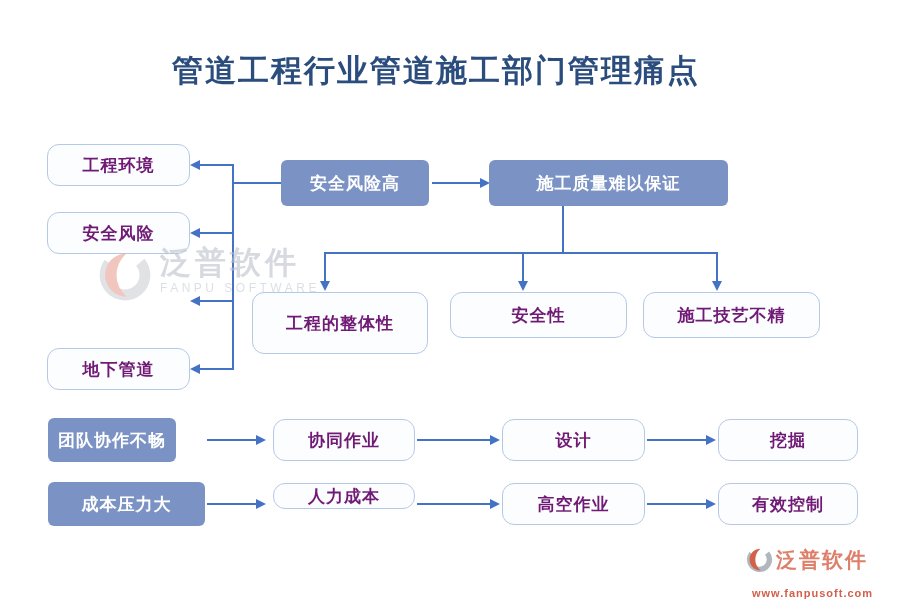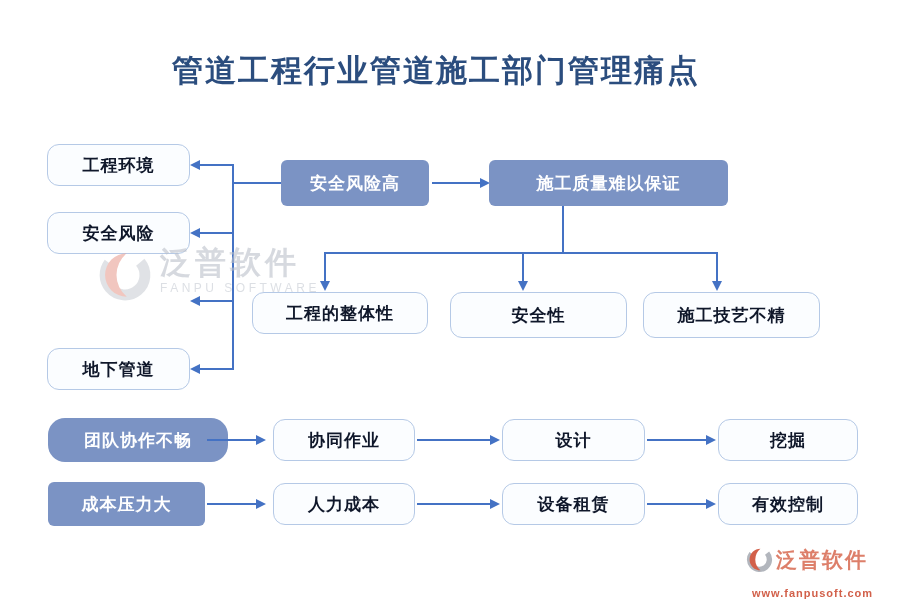--- a/index.html
+++ b/index.html
@@ -9,21 +9,21 @@
   }
   .title {
     position:absolute; top:50px; left:0; width:872px; text-align:center;
     font-size:31px; font-weight:bold; color:#2b4d7e; letter-spacing:2px;
   }
   .node {
     position:absolute; display:flex; align-items:center; justify-content:center;
     font-weight:bold; font-size:17px; letter-spacing:1px; box-sizing:border-box;
   }
   .light {
-    background:#fbfdff; border:1px solid #b5c9e6; border-radius:12px; color:#0f172a;
+    background:#fbfdff; border:1px solid #b5c9e6; border-radius:12px; color:#701a75;
   }
   .filled {
     background:#7b93c4; border-radius:6px; color:#ffffff;
   }
   .hline { position:absolute; height:2px; background:#4472c4; }
   .vline { position:absolute; width:2px; background:#4472c4; }
   .ah { position:absolute; width:0; height:0; }
   .ah-left  { border-top:5px solid transparent; border-bottom:5px solid transparent; border-right:10px solid #4472c4; }
   .ah-right { border-top:5px solid transparent; border-bottom:5px solid transparent; border-left:10px solid #4472c4; }
   .ah-down  { border-left:5px solid transparent; border-right:5px solid transparent; border-top:10px solid #4472c4; }
@@ -71,42 +71,42 @@
 
   <div class="vline" style="left:562px; top:206px; height:47px;"></div>
   <div class="hline" style="left:324px; top:252px; width:394px;"></div>
   <div class="vline" style="left:324px; top:252px; height:30px;"></div>
   <div class="ah ah-down" style="left:320px; top:281px;"></div>
   <div class="vline" style="left:522px; top:252px; height:30px;"></div>
   <div class="ah ah-down" style="left:518px; top:281px;"></div>
   <div class="vline" style="left:716px; top:252px; height:30px;"></div>
   <div class="ah ah-down" style="left:712px; top:281px;"></div>
 
-  <div class="node light" style="left:252px; top:292px; width:176px; height:42px;">工程的整体性</div>
+  <div class="node light" style="left:252px; top:292px; width:176px; height:62px;">工程的整体性</div>
   <div class="node light" style="left:450px; top:292px; width:177px; height:46px;">安全性</div>
   <div class="node light" style="left:643px; top:292px; width:177px; height:46px;">施工技艺不精</div>
 
-  <div class="node filled" style="left:48px; top:418px; width:180px; height:44px;border-radius:17px;">团队协作不畅</div>
+  <div class="node filled" style="left:48px; top:418px; width:128px; height:44px;">团队协作不畅</div>
   <div class="hline" style="left:207px; top:439px; width:50px;"></div>
   <div class="ah ah-right" style="left:256px; top:435px;"></div>
   <div class="node light" style="left:273px; top:419px; width:142px; height:42px;">协同作业</div>
   <div class="hline" style="left:417px; top:439px; width:74px;"></div>
   <div class="ah ah-right" style="left:490px; top:435px;"></div>
   <div class="node light" style="left:502px; top:419px; width:143px; height:42px;">设计</div>
   <div class="hline" style="left:647px; top:439px; width:60px;"></div>
   <div class="ah ah-right" style="left:706px; top:435px;"></div>
   <div class="node filled" style="left:48px; top:482px; width:157px; height:44px;">成本压力大</div>
 
   <div class="node light" style="left:718px; top:419px; width:140px; height:42px;">挖掘</div>
   <div class="hline" style="left:207px; top:503px; width:50px;"></div>
   <div class="ah ah-right" style="left:256px; top:499px;"></div>
-  <div class="node light" style="left:273px; top:483px; width:142px; height:42px;">人力成本</div>
+  <div class="node light" style="left:273px; top:483px; width:142px; height:26px;">人力成本</div>
   <div class="hline" style="left:417px; top:503px; width:74px;"></div>
   <div class="ah ah-right" style="left:490px; top:499px;"></div>
-  <div class="node light" style="left:502px; top:483px; width:143px; height:42px;">设备租赁</div>
+  <div class="node light" style="left:502px; top:483px; width:143px; height:42px;">高空作业</div>
   <div class="hline" style="left:647px; top:503px; width:60px;"></div>
   <div class="ah ah-right" style="left:706px; top:499px;"></div>
   <div class="node light" style="left:718px; top:483px; width:140px; height:42px;">有效控制</div>
 
   <div class="watermark">
     <svg width="62" height="58" viewBox="0 0 30 32">
       <circle cx="15" cy="16" r="11" fill="none" stroke="#ccd0d6" stroke-width="6" stroke-dasharray="49 21" transform="rotate(-40 15 16)"></circle>
       <path d="M16 4 A 12 12 0 0 0 16 28 A 15.5 15.5 0 0 1 16 4 Z" fill="#e9a195"></path>
     </svg>
     <div class="wm-text">

